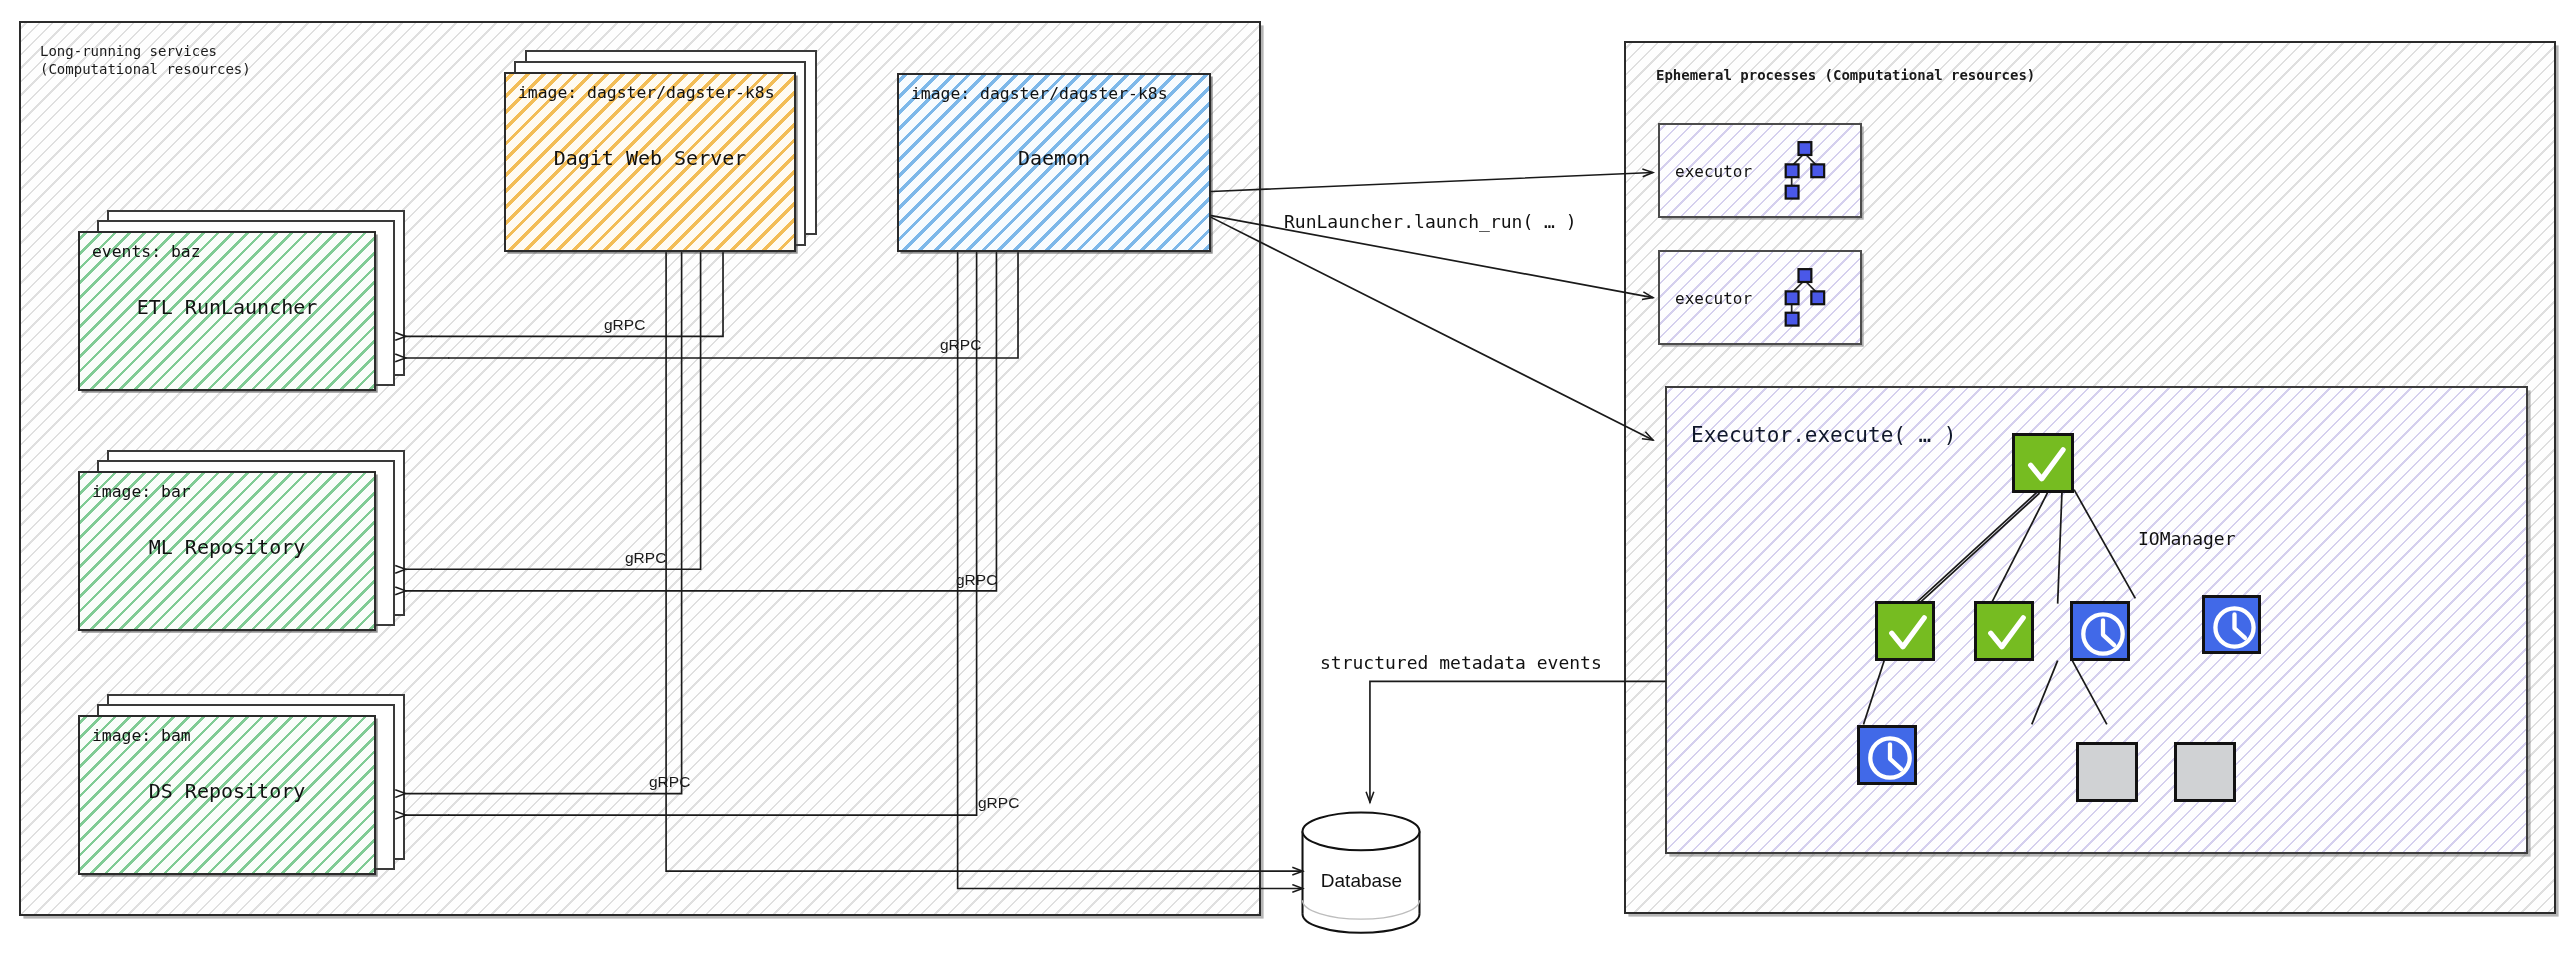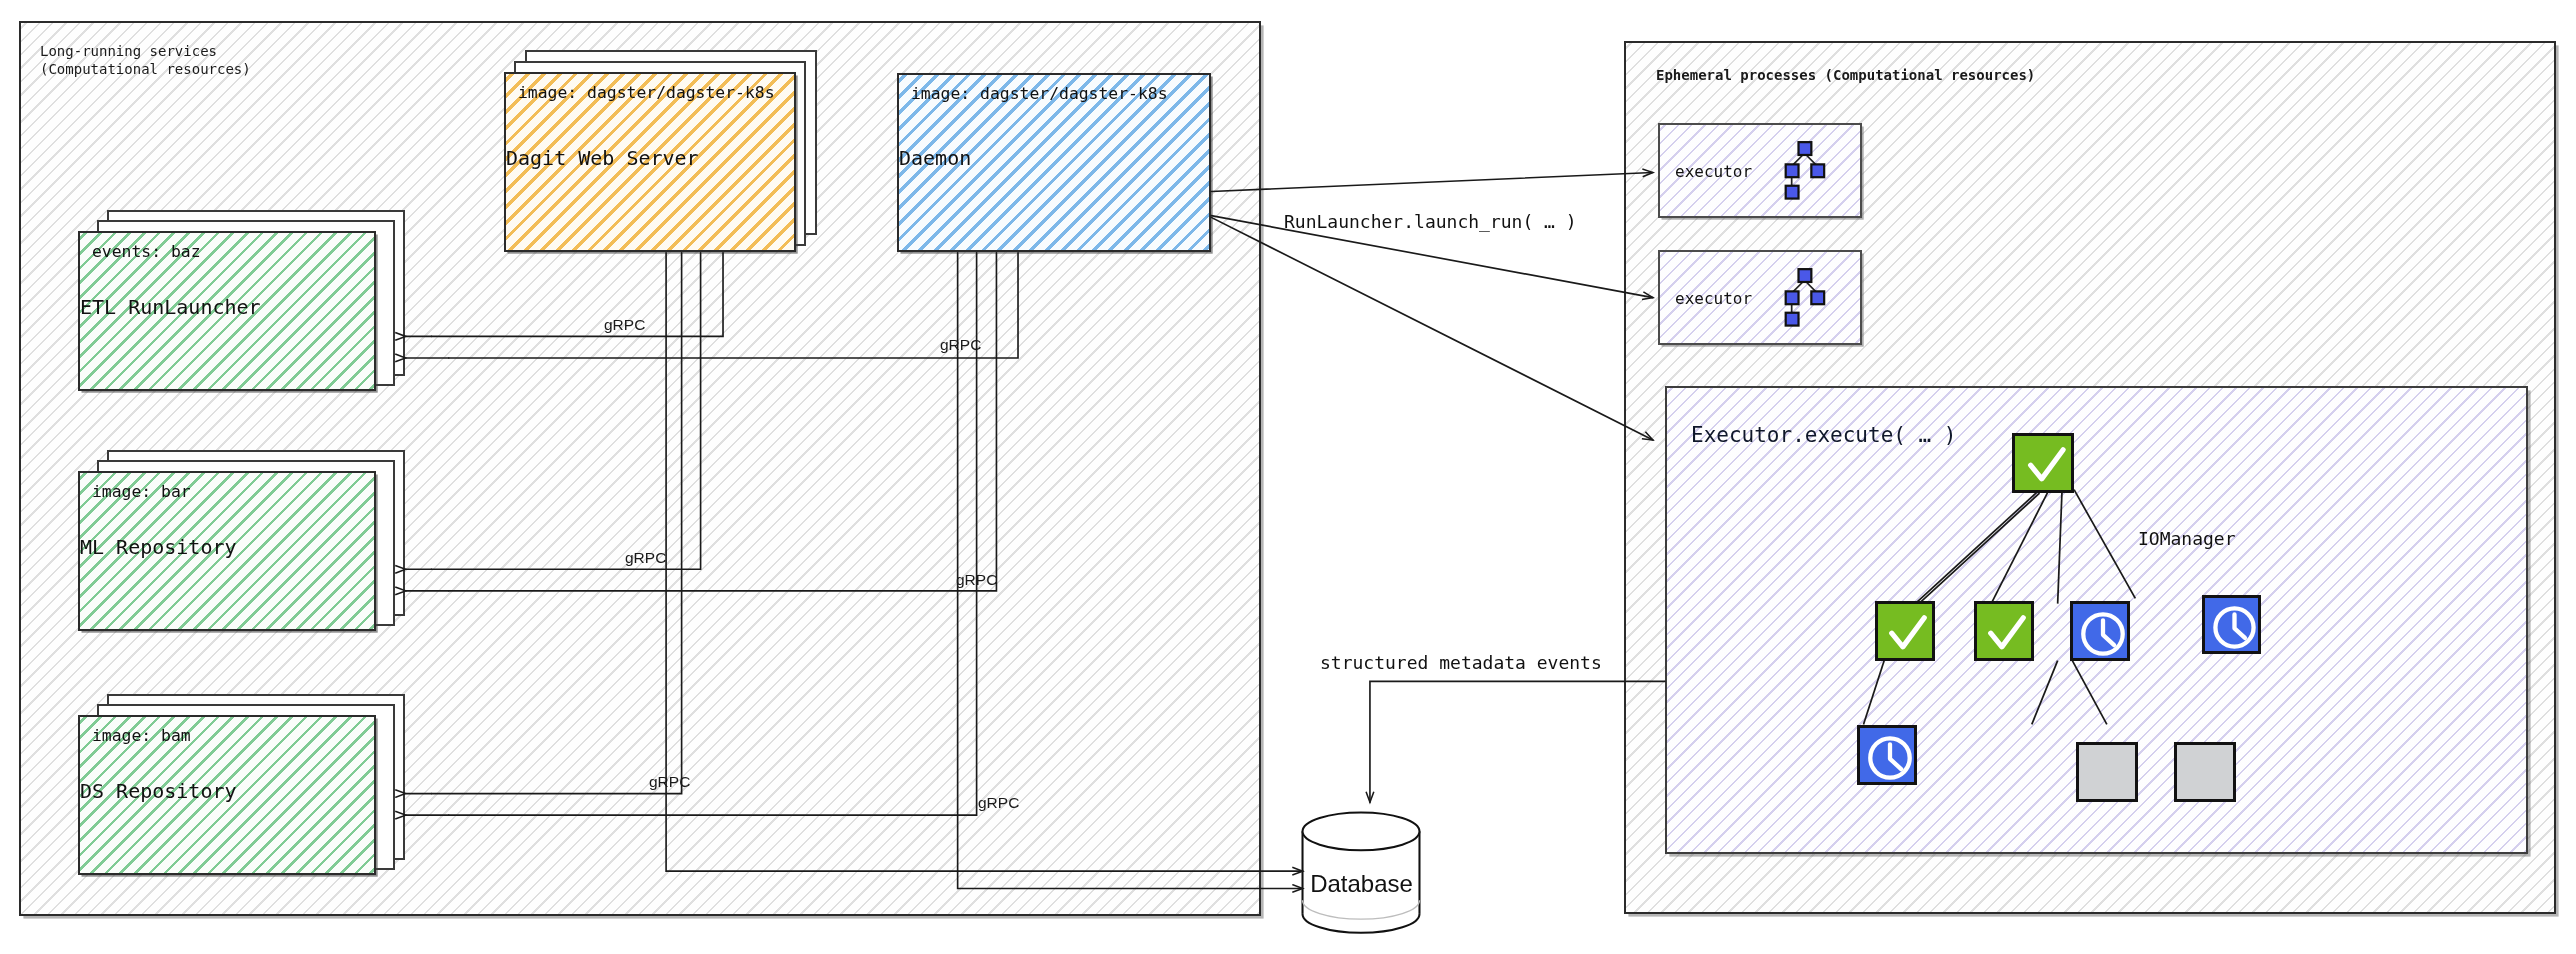--- a/index.html
+++ b/index.html
@@ -114,21 +114,21 @@
     top: 8.6px;
     font-family: "DejaVu Sans Mono", monospace;
     font-size: 16.4px;
     color: #111;
     white-space: pre;
   }
   .box-main-label {
     position: absolute;
     left: 0;
     right: 0;
-    text-align: left;
+    text-align: center;
     font-family: "DejaVu Sans Mono", monospace;
     font-size: 20px;
     color: #111;
     white-space: pre;
   }
   
   .exec-box {
     position: absolute;
     box-sizing: border-box;
     border: 2.6px solid #4c4c4c;
@@ -188,21 +188,21 @@
     position: absolute;
     font-family: "Liberation Sans", sans-serif;
     font-size: 15.5px;
     color: #1a1a1a;
     white-space: pre;
     z-index: 7;
   }
   .db-label {
     position: absolute;
     font-family: "Liberation Sans", sans-serif;
-    font-size: 24px;
+    font-size: 19px;
     color: #111;
     white-space: pre;
     z-index: 7;
   }
 </style>
 </head>
 <body>
 
 <div id="stage">
 

